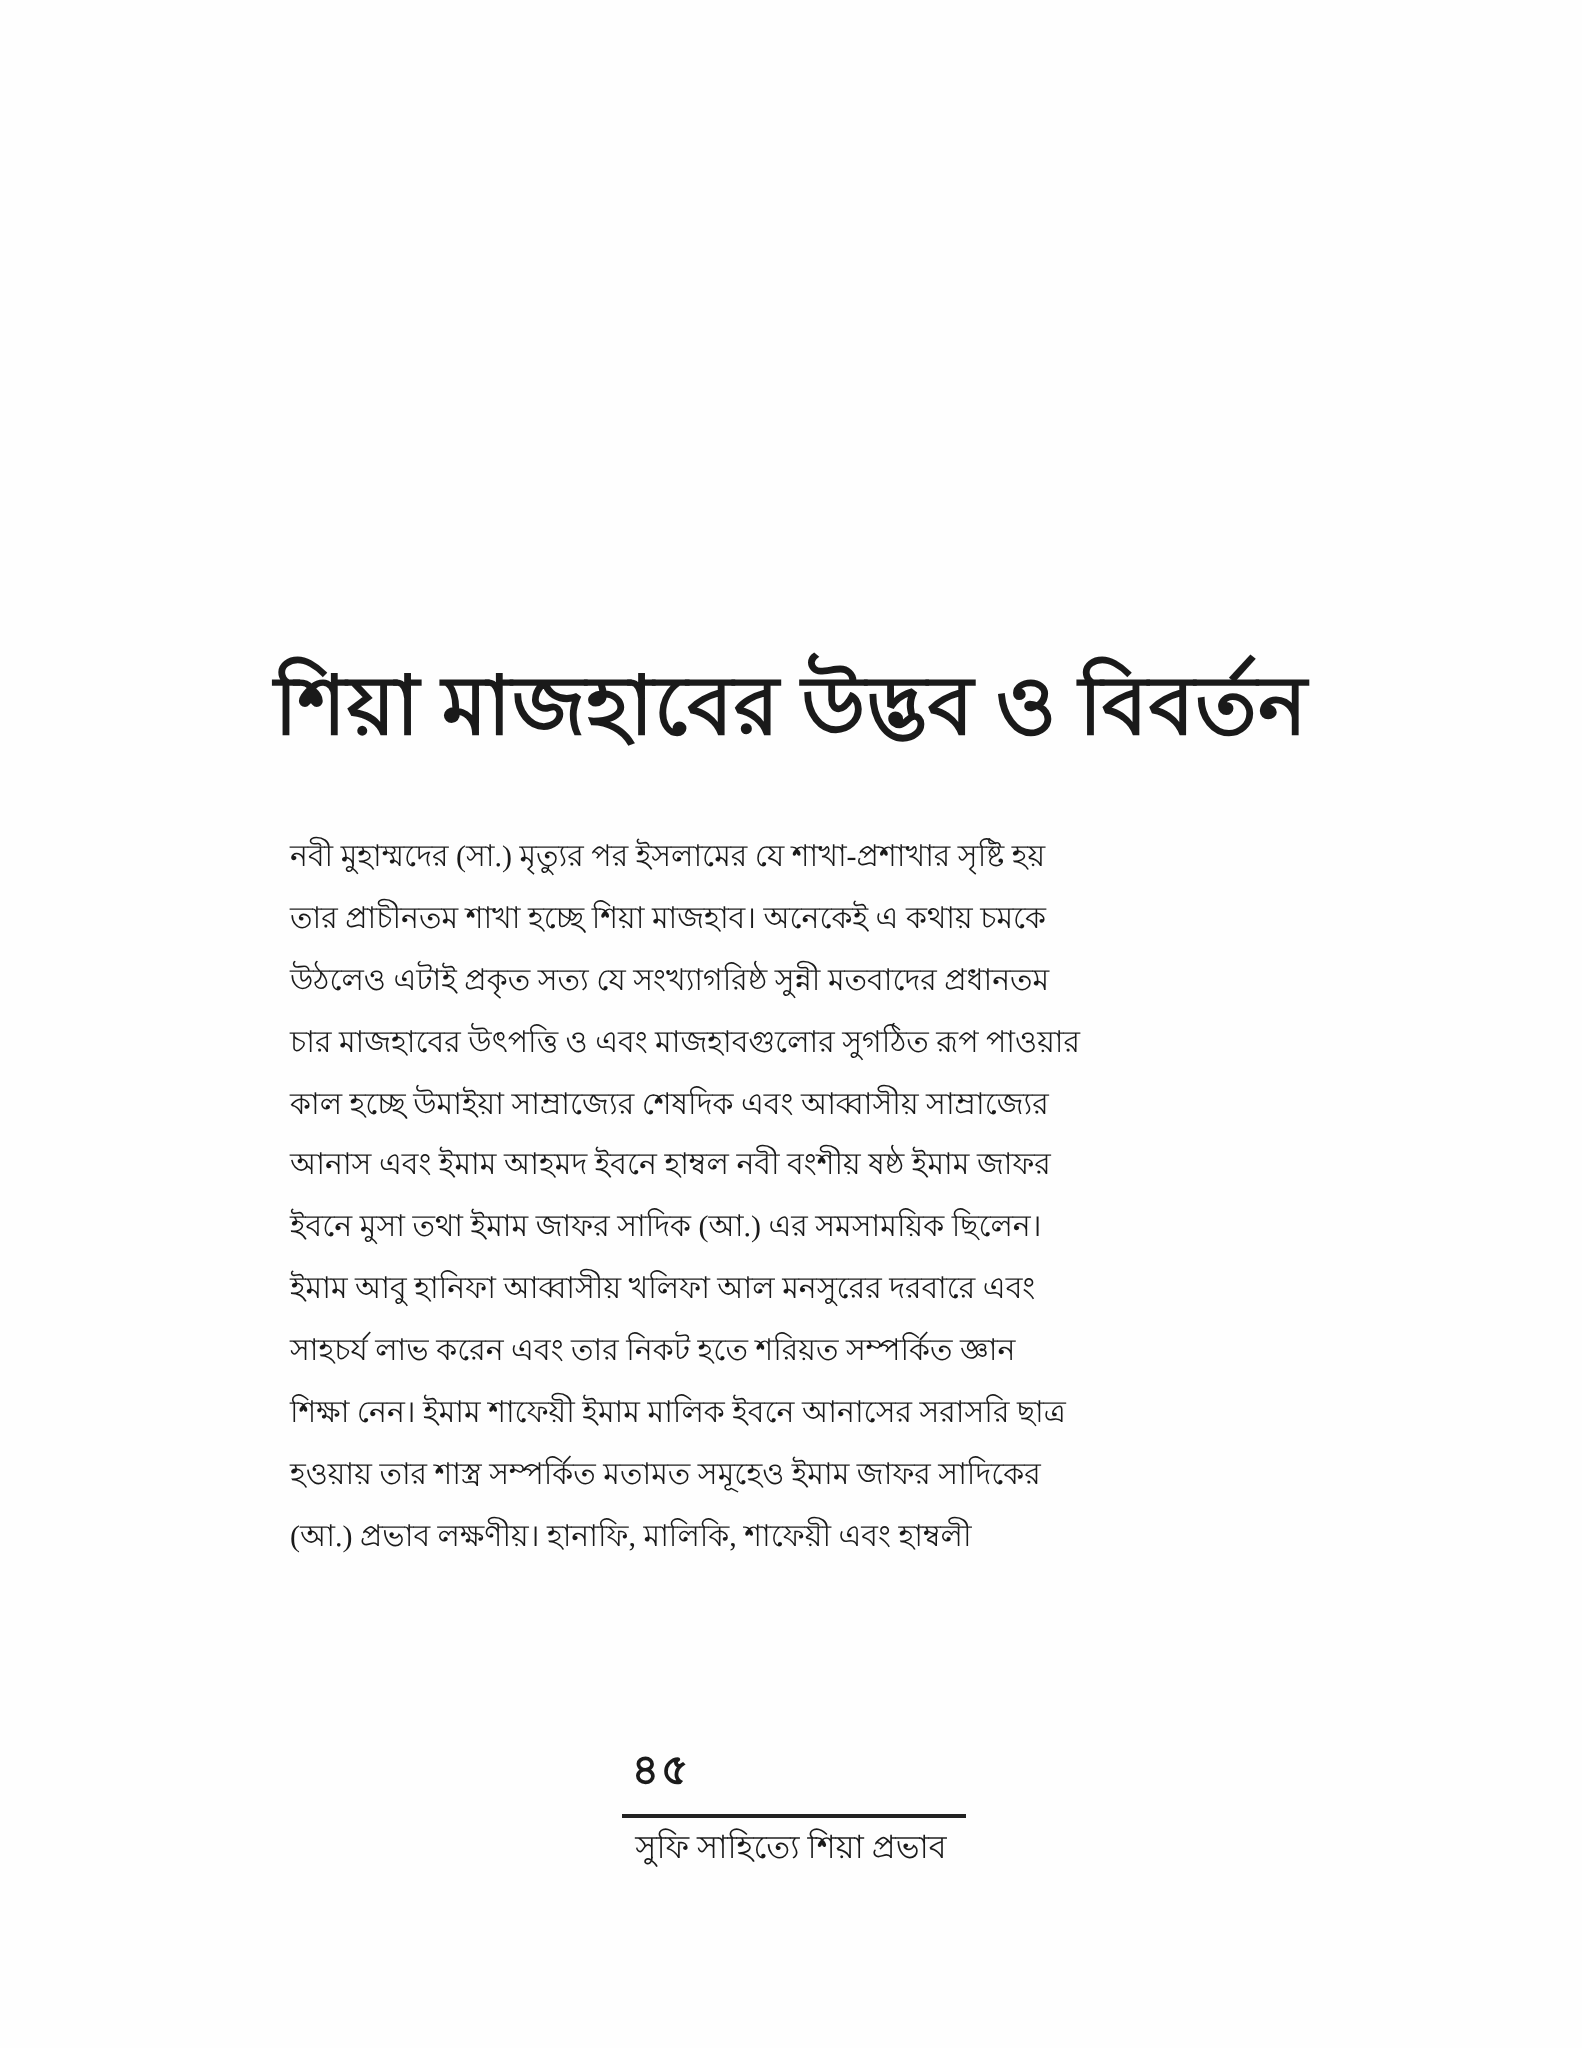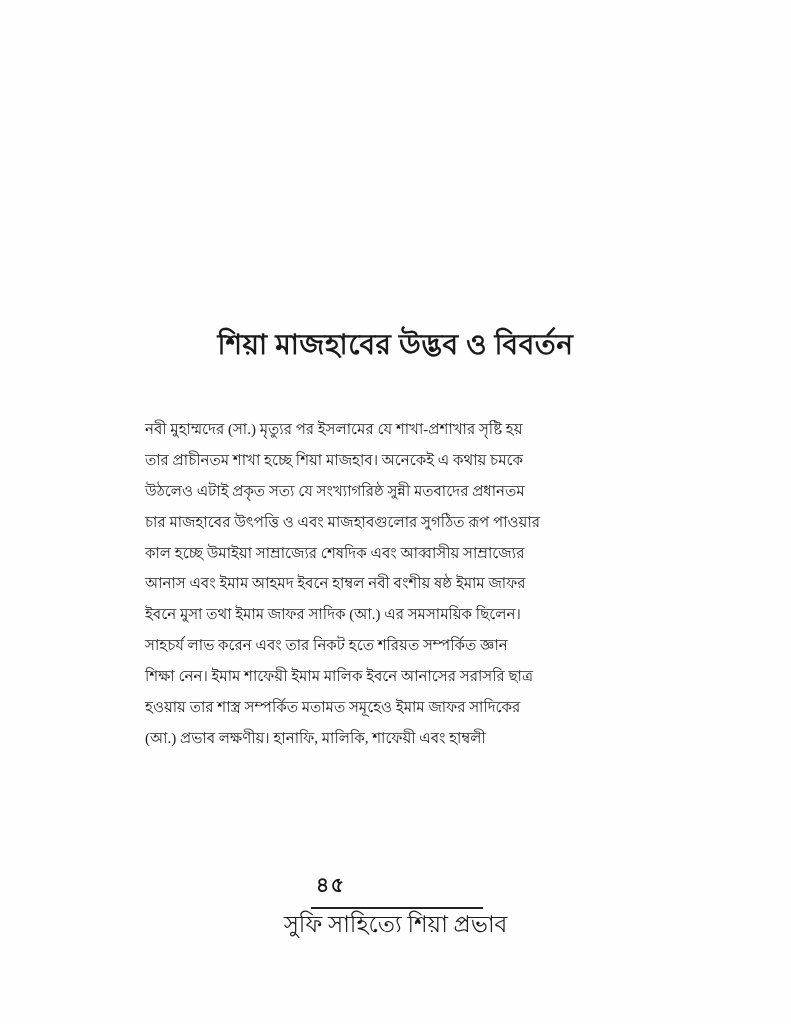--- a/index.html
+++ b/index.html
@@ -18,21 +18,21 @@
   .page {
     position: absolute;
     inset: 0;
   }
   .chapter-title {
     position: absolute;
     top: 300px;
     left: 0;
     width: 791px;
     text-align: center;
-    font-size: 28px;
+    font-size: 41px;
     font-weight: 600;
     letter-spacing: 0.5px;
     line-height: 52px;
   }
   .body-block {
     position: absolute;
     top: 414px;
     left: 145px;
     width: 508px;
   }
@@ -69,39 +69,40 @@
     width: 172px;
     height: 0;
     border-top: 2px solid #222222;
   }
   .footer-title {
     position: absolute;
     top: 911px;
     left: 0;
     width: 791px;
     text-align: center;
-    font-size: 23px;
+    font-size: 16px;
     line-height: 28px;
   }
 </style>
 </head>
 <body>
 
 <div class="page">
 
   <h1 class="chapter-title">শিয়া মাজহাবের উদ্ভব ও বিবর্তন</h1>
 
   <div class="body-block">
       <div class="body-line">নবী মুহাম্মদের (সা.) মৃত্যুর পর ইসলামের যে শাখা-প্রশাখার সৃষ্টি হয়</div>
       <div class="body-line">তার প্রাচীনতম শাখা হচ্ছে শিয়া মাজহাব। অনেকেই এ কথায় চমকে</div>
       <div class="body-line">উঠলেও এটাই প্রকৃত সত্য যে সংখ্যাগরিষ্ঠ সুন্নী মতবাদের প্রধানতম</div>
       <div class="body-line">চার মাজহাবের উৎপত্তি ও এবং মাজহাবগুলোর সুগঠিত রূপ পাওয়ার</div>
       <div class="body-line">কাল হচ্ছে উমাইয়া সাম্রাজ্যের শেষদিক এবং আব্বাসীয় সাম্রাজ্যের</div>
       <div class="body-line">আনাস এবং ইমাম আহমদ ইবনে হাম্বল নবী বংশীয় ষষ্ঠ ইমাম জাফর</div>
       <div class="body-line">ইবনে মুসা তথা ইমাম জাফর সাদিক (আ.) এর সমসাময়িক ছিলেন।</div>
+      <div class="body-line">ইমাম আবু হানিফা আব্বাসীয় খলিফা আল মনসুরের দরবারে এবং</div>
       <div class="body-line">সাহচর্য লাভ করেন এবং তার নিকট হতে শরিয়ত সম্পর্কিত জ্ঞান</div>
       <div class="body-line">শিক্ষা নেন। ইমাম শাফেয়ী ইমাম মালিক ইবনে আনাসের সরাসরি ছাত্র</div>
       <div class="body-line">হওয়ায় তার শাস্ত্র সম্পর্কিত মতামত সমূহেও ইমাম জাফর সাদিকের</div>
       <div class="body-line">(আ.) প্রভাব লক্ষণীয়। হানাফি, মালিকি, শাফেয়ী এবং হাম্বলী</div>
     </div>
 
   <div class="page-number">৪৫</div>
 
   <div class="footer-divider"></div>
 

